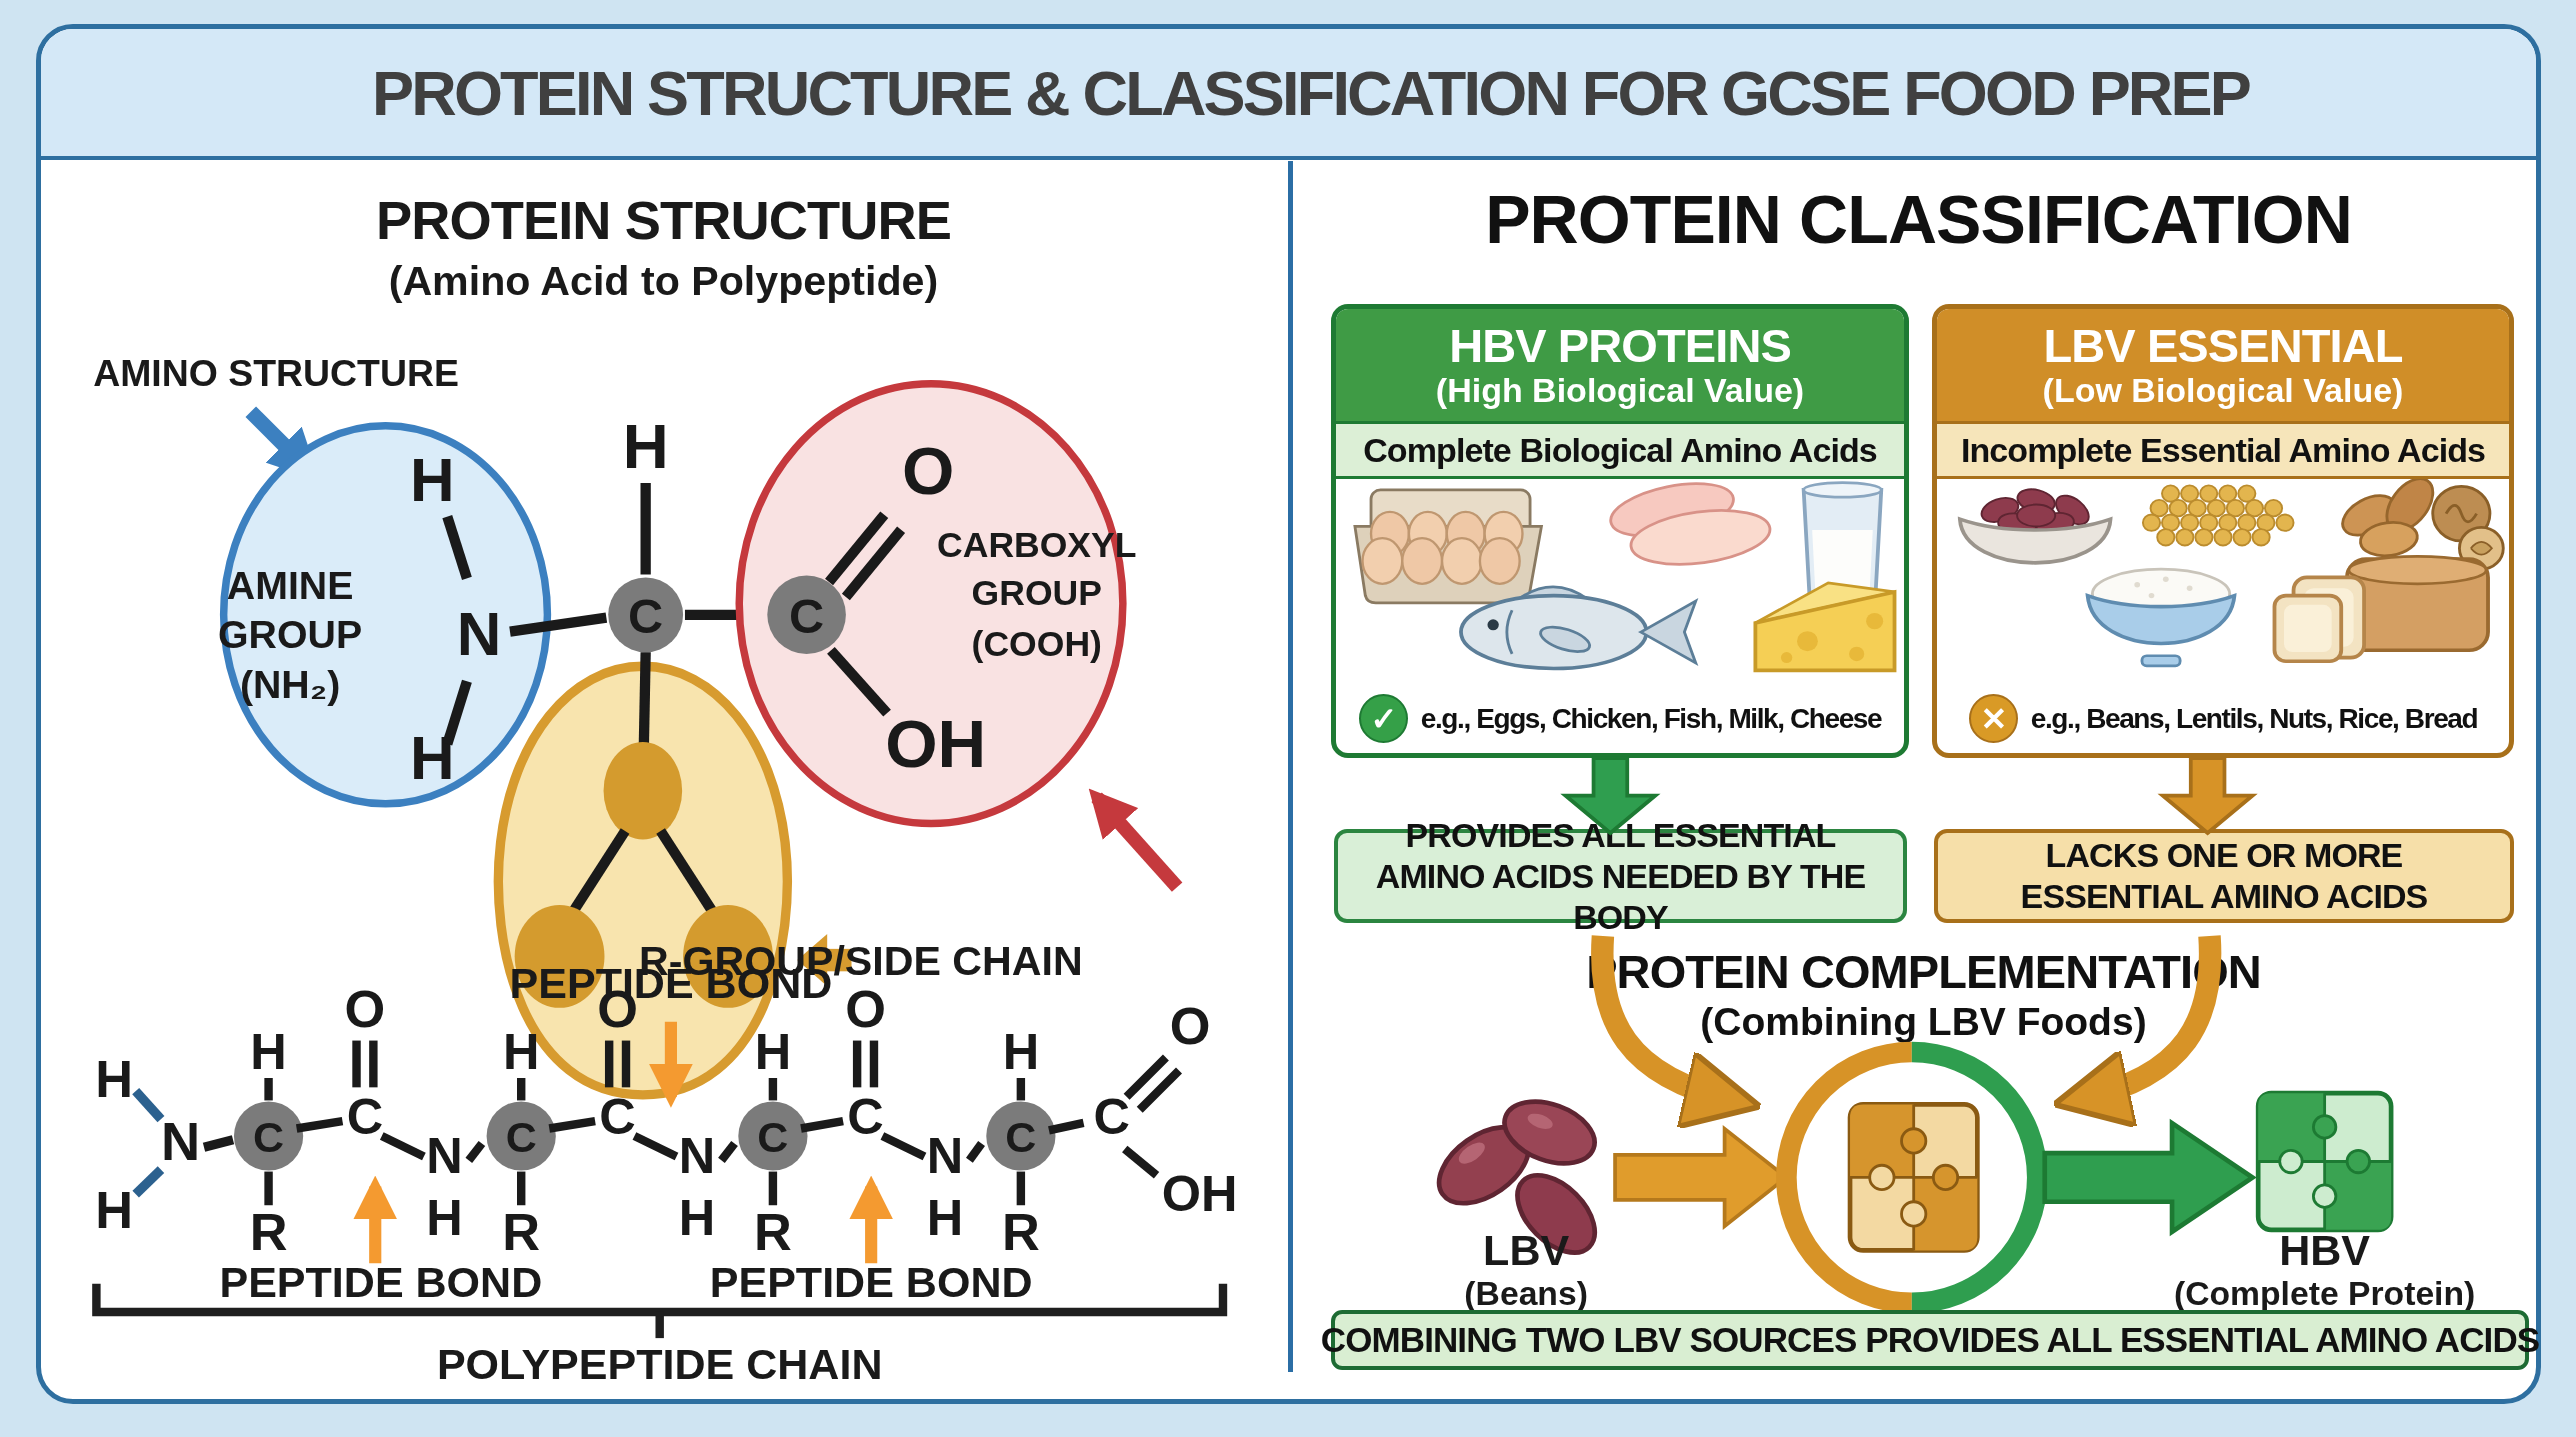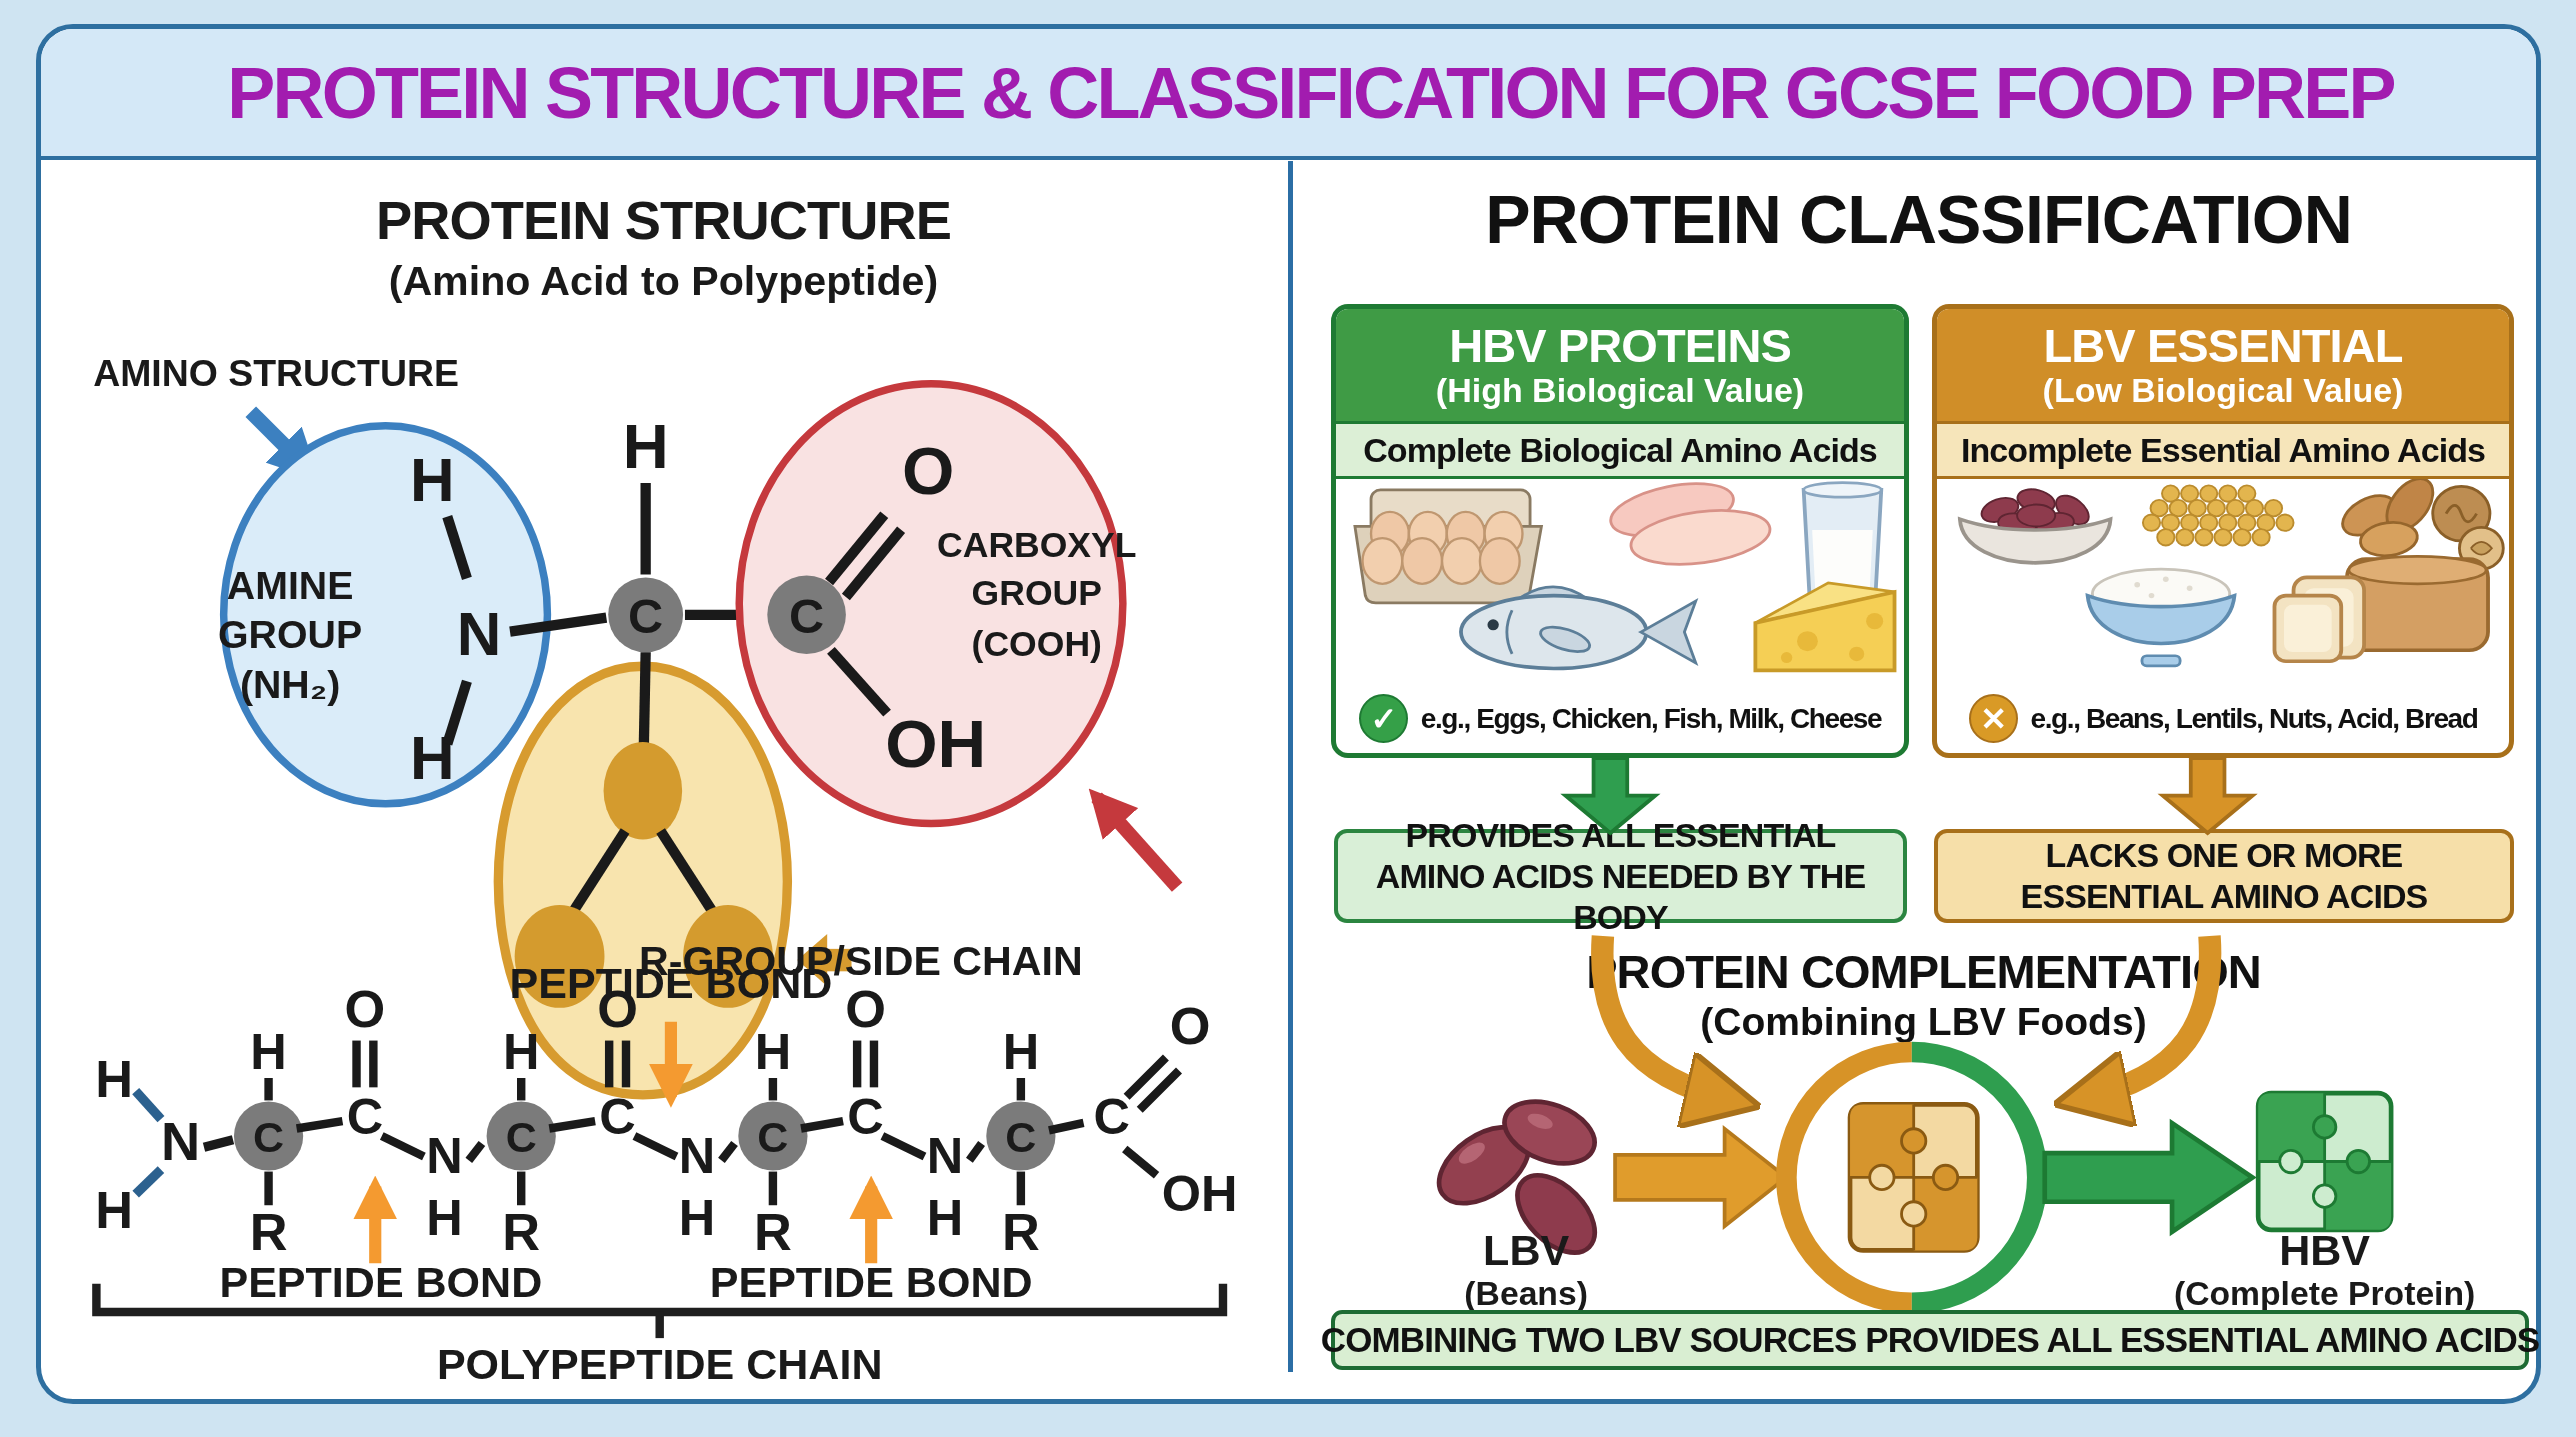--- a/index.html
+++ b/index.html
@@ -3,21 +3,21 @@
 <meta charset="utf-8">
 <style>
   html,body{margin:0;padding:0;background:#cfe4f2;}
   *{box-sizing:border-box;}
   #root{position:relative;width:2576px;height:1438px;background:#cfe4f2;
         font-family:"Liberation Sans",sans-serif;overflow:hidden;}
   #main-frame{position:absolute;left:36px;top:24px;width:2505px;height:1380px;
         background:#ffffff;border:5.6px solid #2e6fa0;border-radius:37px;overflow:hidden;}
   #title-bar{position:absolute;left:0;top:0;width:100%;height:131px;background:#d4e8f7;
         border-bottom:4.7px solid #2e6fa0;display:flex;align-items:center;justify-content:center;}
-  #title-bar .t{font-size:72px;font-weight:bold;color:#a21caf;letter-spacing:-2.8px;white-space:nowrap;margin-left:44px;}
+  #title-bar .t{font-size:63px;font-weight:bold;color:#404040;letter-spacing:-2.8px;white-space:nowrap;margin-left:44px;}
   #divider{position:absolute;left:1288px;top:161px;width:4.7px;height:1211px;background:#2b6ea5;}
   svg text{font-family:"Liberation Sans",sans-serif;font-weight:bold;text-anchor:middle;fill:#1a1a1a;}
   .right-head{position:absolute;left:1310px;top:180px;width:1217px;text-align:center;color:#111;}
   .right-head .h1{font-size:68px;font-weight:bold;letter-spacing:-0.9px;}
   .right-head .h2{font-size:39px;font-weight:bold;margin-top:5.6px;}
   .card{position:absolute;top:304px;height:454px;border-radius:17px;display:flex;flex-direction:column;overflow:hidden;}
   #hbv-card{left:1331px;width:578px;border:5.6px solid #1e7a33;background:#fff;}
   #lbv-card{left:1932px;width:582px;border:5.6px solid #a8701a;background:#fff;}
   .card-header{height:112px;display:flex;flex-direction:column;align-items:center;justify-content:center;color:#fff;}
   #hbv-card .card-header{background:#3f9b45;}
@@ -333,21 +333,21 @@
           <ellipse cx="152" cy="18" rx="72" ry="15" fill="#dfae74" stroke="#9a6a30" stroke-width="3"></ellipse>
           <rect x="22" y="26" width="74" height="88" rx="14" fill="#f3e3c2" stroke="#b5854a" stroke-width="4"></rect>
           <rect x="33" y="38" width="52" height="64" rx="10" fill="#faf0d8"></rect>
           <rect x="2" y="46" width="70" height="72" rx="12" fill="#f3e3c2" stroke="#b5854a" stroke-width="4"></rect>
           <rect x="12" y="56" width="50" height="52" rx="9" fill="#faf0d8"></rect>
         </g>
       </svg>
     </div>
     <div class="examples">
       <div class="badge gold">✕</div>
-      <span>e.g., Beans, Lentils, Nuts, Acid, Bread</span>
+      <span>e.g., Beans, Lentils, Nuts, Rice, Bread</span>
     </div>
   </div>
 
   <div class="result-box" id="hbv-result">
     <span>PROVIDES ALL ESSENTIAL AMINO ACIDS NEEDED BY THE BODY</span>
   </div>
   <div class="result-box" id="lbv-result">
     <span>LACKS ONE OR MORE ESSENTIAL AMINO ACIDS</span>
   </div>
 

